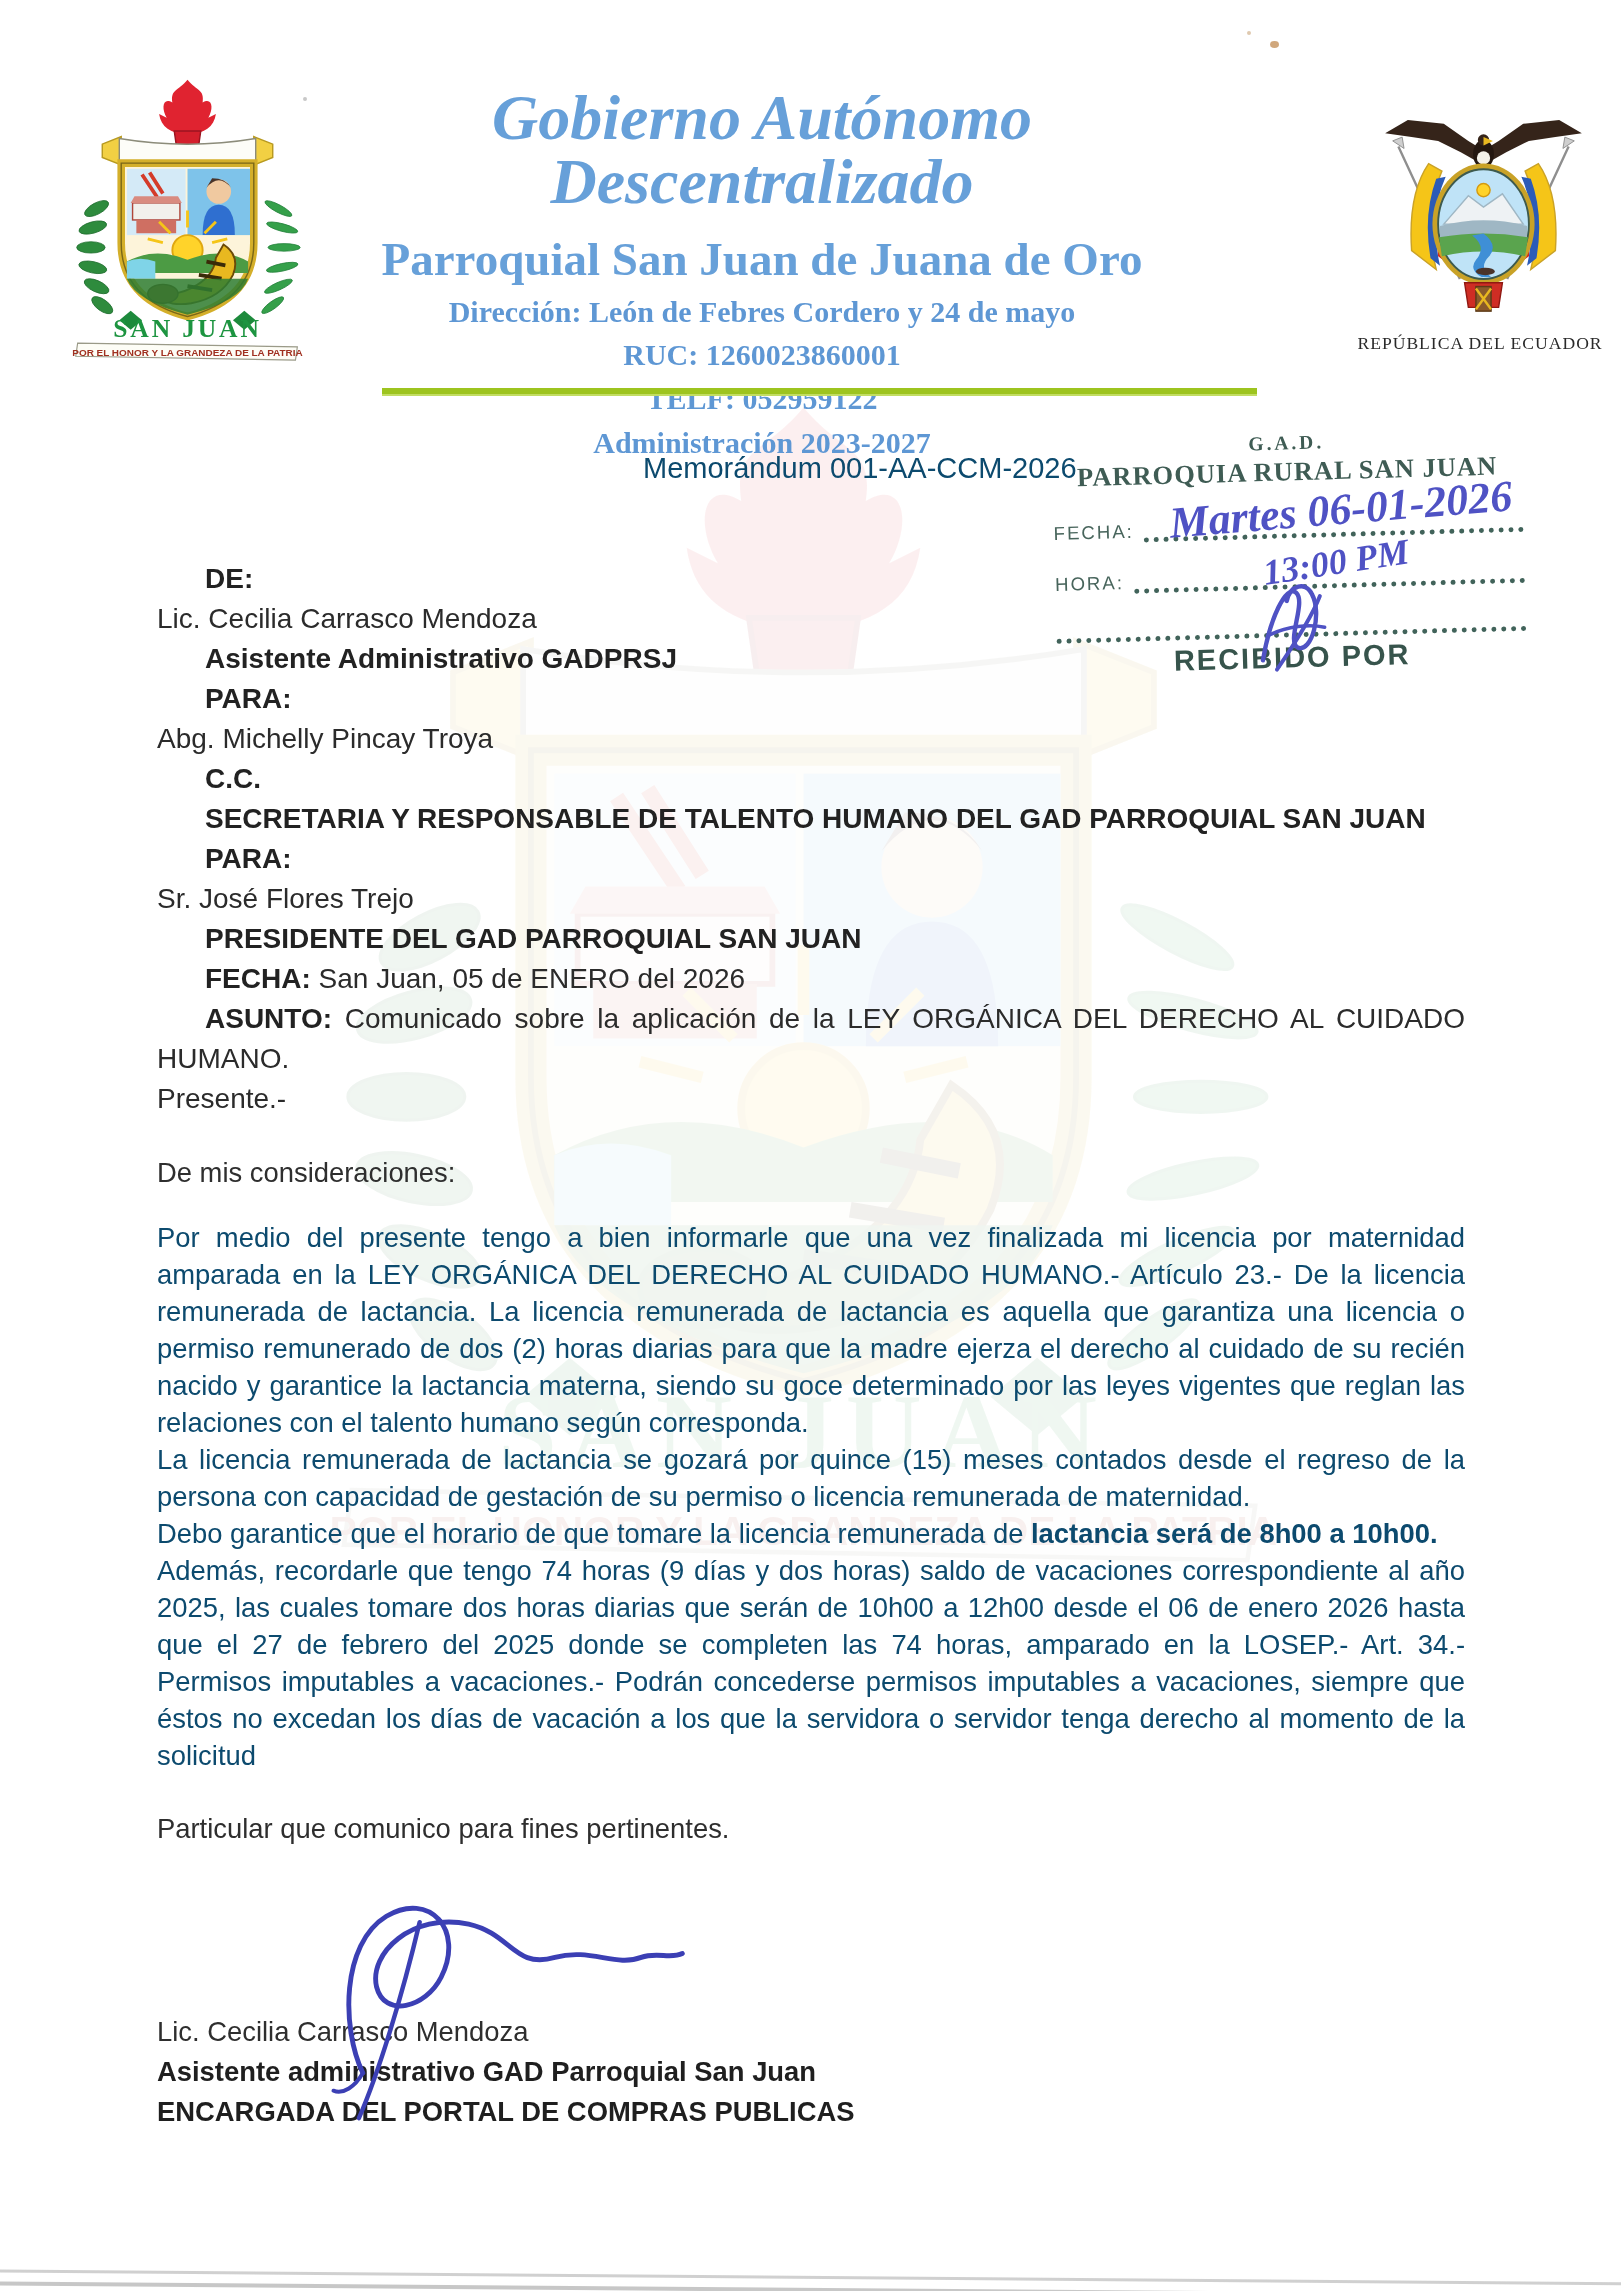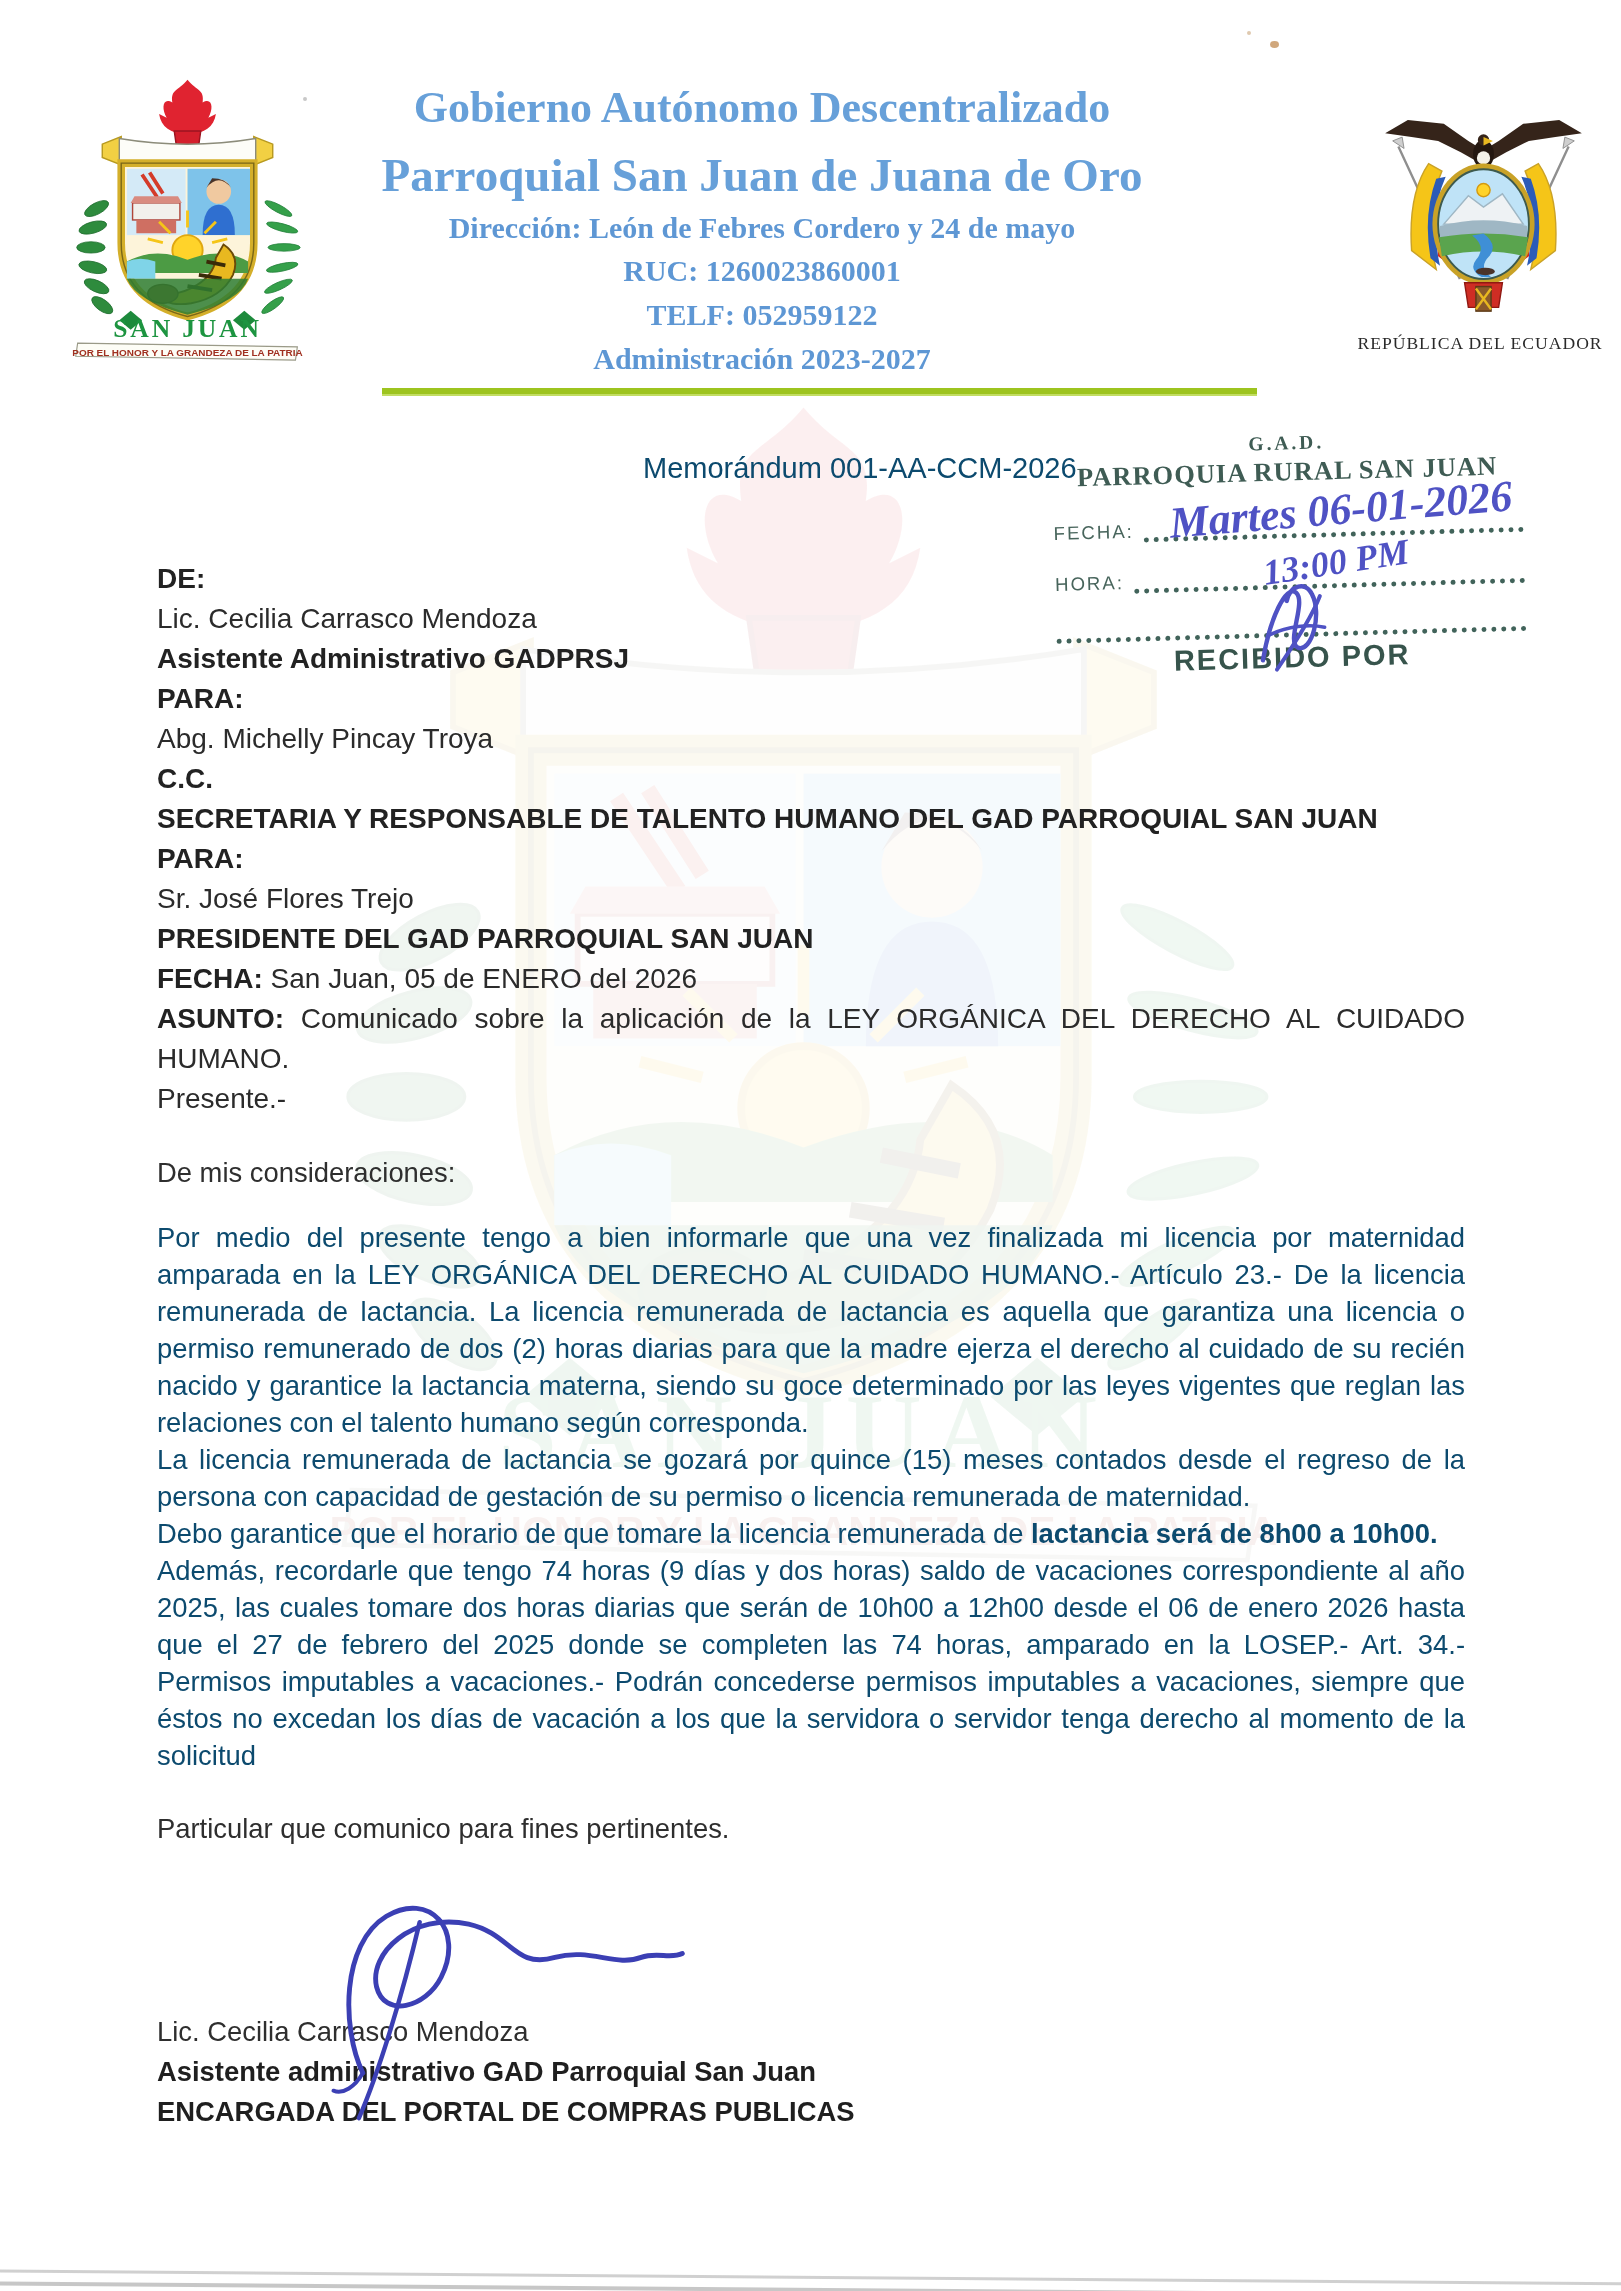--- a/index.html
+++ b/index.html
@@ -11,21 +11,21 @@
   .crest-left{position:absolute; left:59px; top:76px; width:257px; height:286px;}
   .crest-right{position:absolute; left:1370px; top:106px; width:227px; height:223px;}
   .crest-right-caption{
     position:absolute; left:1333px; top:333px; width:294px; text-align:center;
     font-family:"Liberation Serif", serif; font-size:17.6px; letter-spacing:1px; color:#2a2a2a;
   }
   .header-text{
     position:absolute; left:321px; top:86px; width:882px; text-align:center;
     font-family:"Liberation Serif", serif; font-weight:bold; color:#67a0d9;
   }
-  .ht-line1{font-size:44px; line-height:1.0;}
+  .ht-line1{font-size:64px; line-height:1.0;font-style:italic;}
   .ht-line2{font-size:47px; line-height:1.0; margin-top:22px;}
   .ht-info{font-size:30px; line-height:1.0; margin-top:13.7px; color:#5e97d4;}
   .green-rule{
     position:absolute; left:382px; top:388px; width:875px; height:7.8px;
     background:#9dc41f; box-shadow:0 -2px 0 #c2dd63 inset;
   }
   
   .memo-ref{position:absolute; left:643px; top:452px; font-size:29px; color:#0c4a6e;}
   
   .stamp{
@@ -45,21 +45,21 @@
     color:#37544c; margin-top:3.9px;
   }
   .hand{position:absolute; font-family:"Liberation Serif", serif; font-style:italic;
         font-weight:bold; color:#4f52c4; white-space:nowrap;}
   .hand-date{left:116px; top:53px; font-size:44px; transform:rotate(-3deg);}
   .hand-time{left:208px; top:110px; font-size:36px; transform:rotate(-7deg);}
   .st-initials{position:absolute; left:192px; top:133px; width:90px; height:110px;}
   
   .body-block{position:absolute; left:157px; top:559px; width:1308px;}
   .hdr-lines{font-size:28px; line-height:40px; color:#2b2b2b;}
-  .hdr-lines .b{font-weight:bold; color:#222;}
+  .hdr-lines .b{font-weight:bold; color:#222;margin-left:48px;}
   .just{text-align:justify;}
   .sp1{height:35px;} .sp2{height:28px;} .sp3{height:36px;}
   .salutation{font-size:27.4px; line-height:37px;}
   .paras{font-size:27.4px; line-height:37px; color:#0c4a6e;}
   .paras p{margin:0; text-align:justify;}
   .closing{font-size:27.4px; line-height:37px;}
   .sig-block{position:relative; margin-top:165px; font-size:27.4px; line-height:40px;}
   .sig-block .b{font-weight:bold; color:#1f1f1f;}
   .sig-svg{position:absolute; left:90px; top:-133px; width:461px; height:245px; pointer-events:none;}
   

